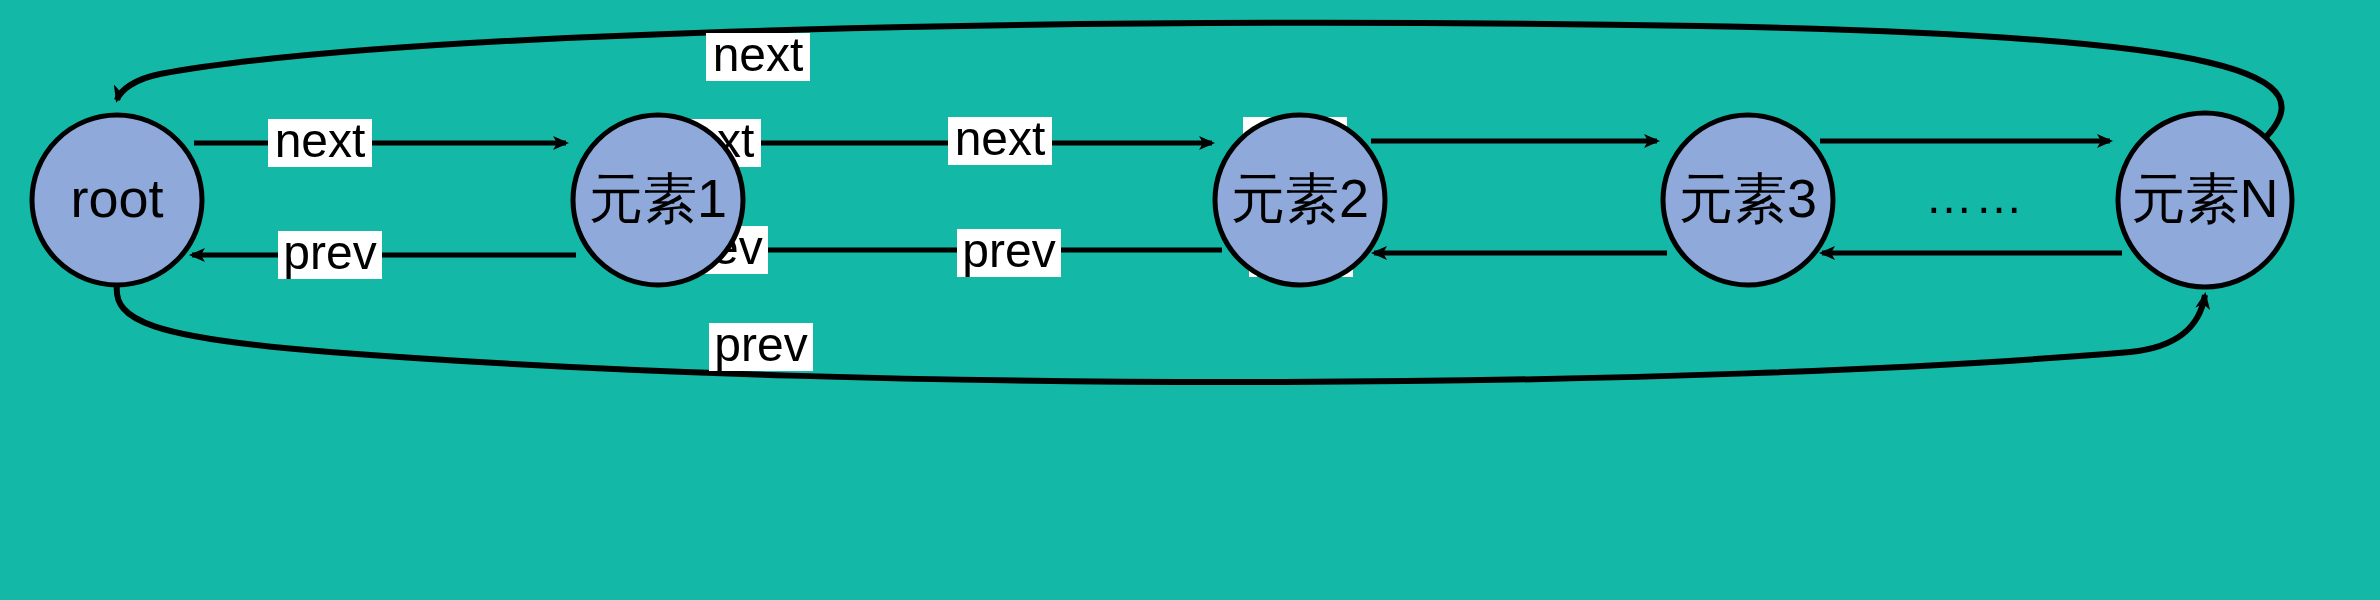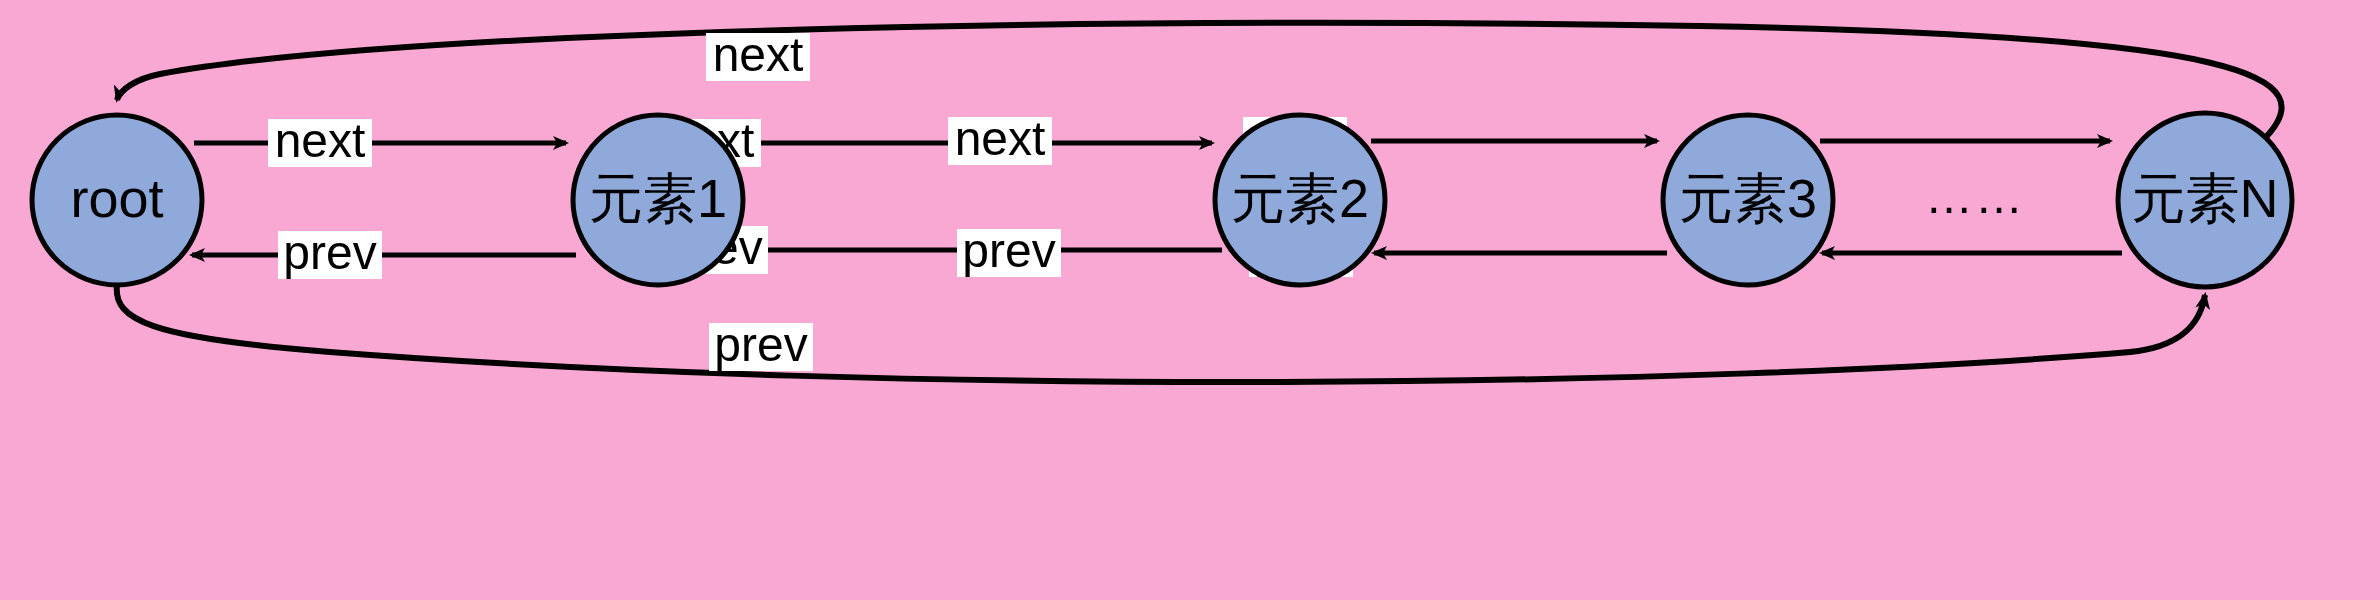--- a/index.html
+++ b/index.html
@@ -10,21 +10,21 @@
   body {
     width: 2380px;
     height: 600px;
     font-family: "Liberation Sans", sans-serif;
     overflow: hidden;
   }
   #diagram-root {
     position: relative;
     width: 2380px;
     height: 600px;
-    background: #f9a8d4;
+    background: #14b8a6;
   }
   svg#linked-list-svg {
     display: block;
     width: 2380px;
     height: 600px;
   }
   .node-circle {
     stroke: #000000;
     stroke-width: 5;
   }

